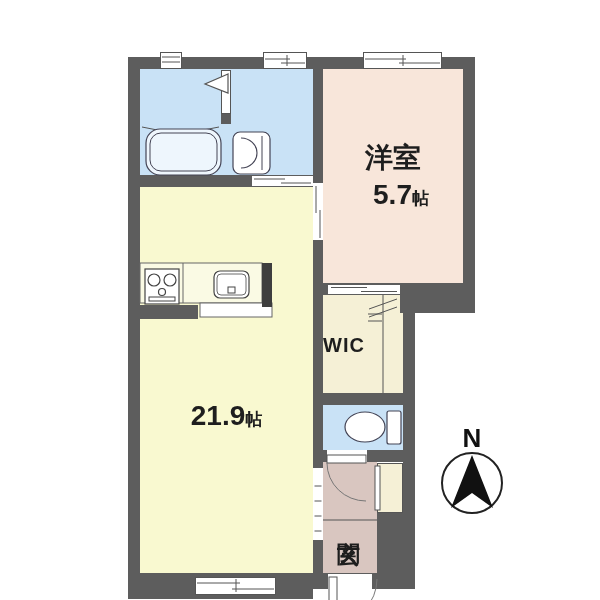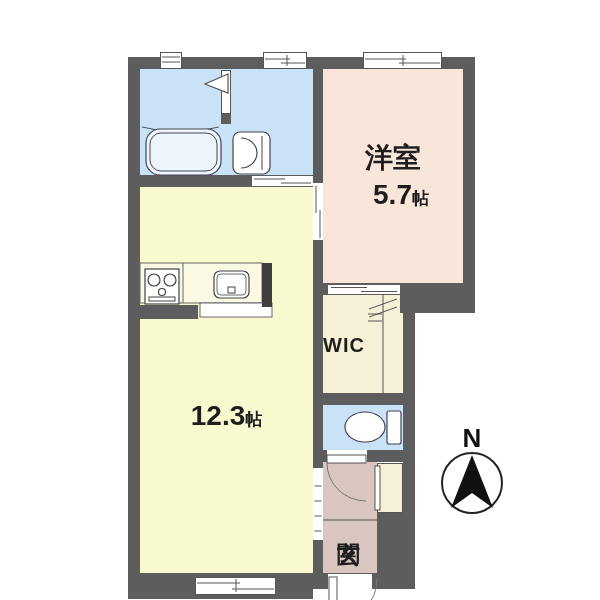--- a/index.html
+++ b/index.html
@@ -140,21 +140,21 @@
       <polygon points="472,412 451,465 472,450 493,465" fill="#111"></polygon>
     </g>
   </svg>
 
   <div class="label" style="left:323px;top:101px;width:140px;font-size:28px;font-weight:600;">洋室</div>
   <div class="label" style="left:323px;top:138px;width:156px;font-weight:600;">
     <span style="font-size:28px;">5.7</span><span style="font-size:17px;">帖</span>
   </div>
 
   <div class="label" style="left:140px;top:359px;width:173px;font-weight:600;">
-    <span style="font-size:28px;">12.3</span><span style="font-size:17px;">帖</span>
+    <span style="font-size:28px;">21.9</span><span style="font-size:17px;">帖</span>
   </div>
 
   <div class="label" style="left:323px;top:292px;width:40px;font-size:20px;font-weight:700;letter-spacing:1px;">WIC</div>
 
   <div class="label" style="left:337px;top:479px;font-size:23px;font-weight:700;writing-mode:vertical-rl;letter-spacing:3px;">玄関</div>
 
   <div class="label" style="left:458px;top:382px;width:28px;font-size:26px;font-weight:700;color:#111;">N</div>
 </div>
 
 </body></html>

